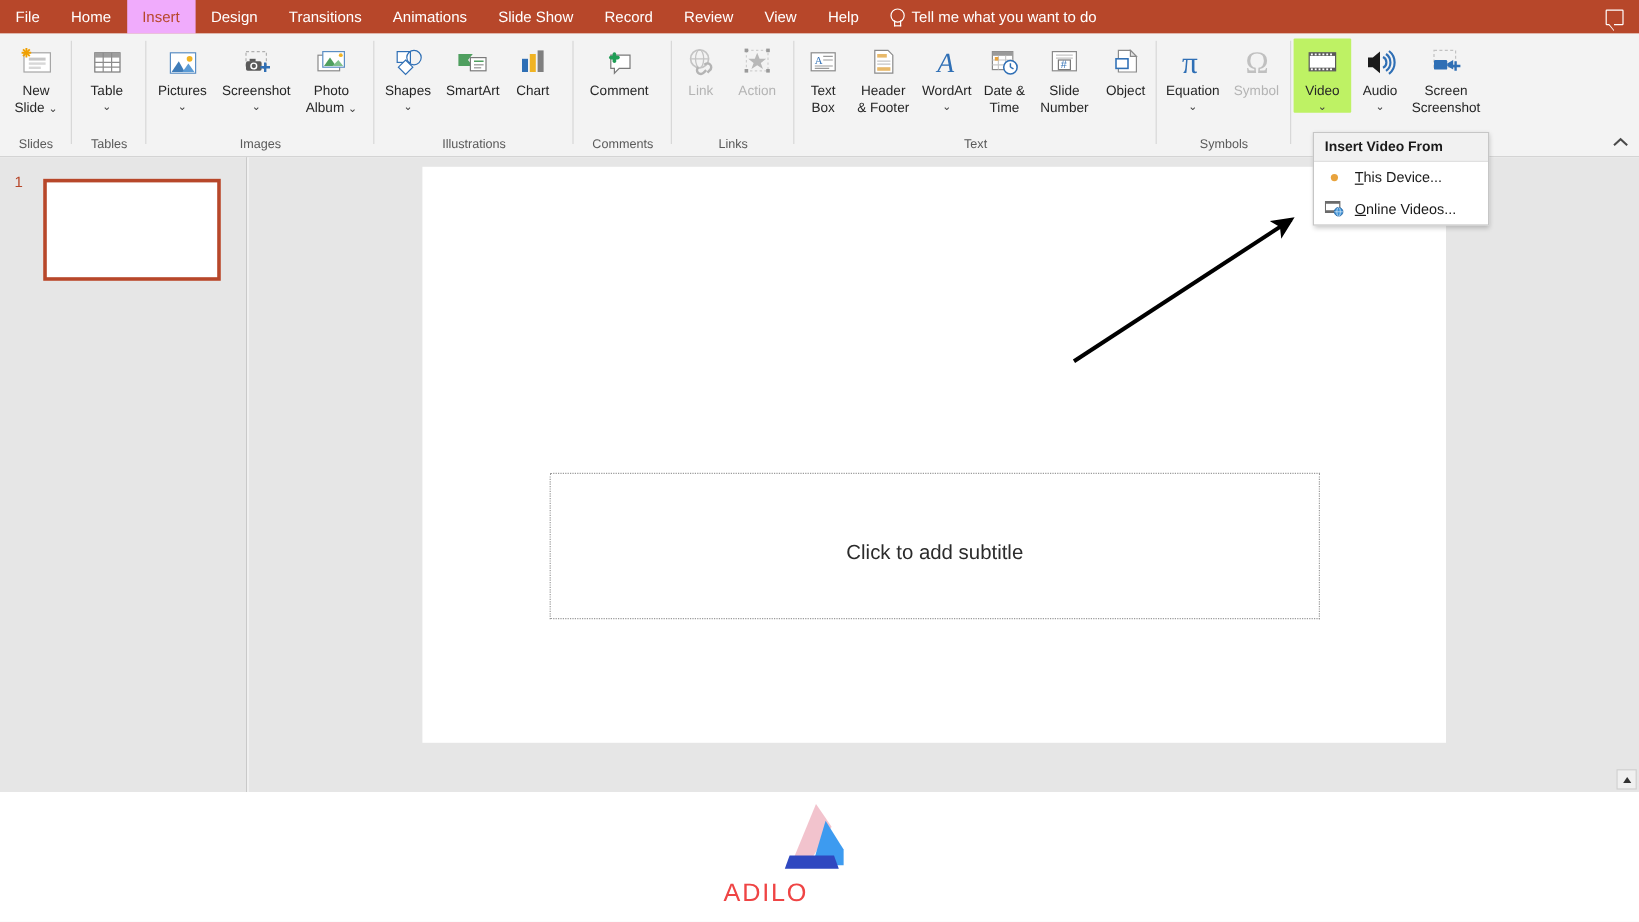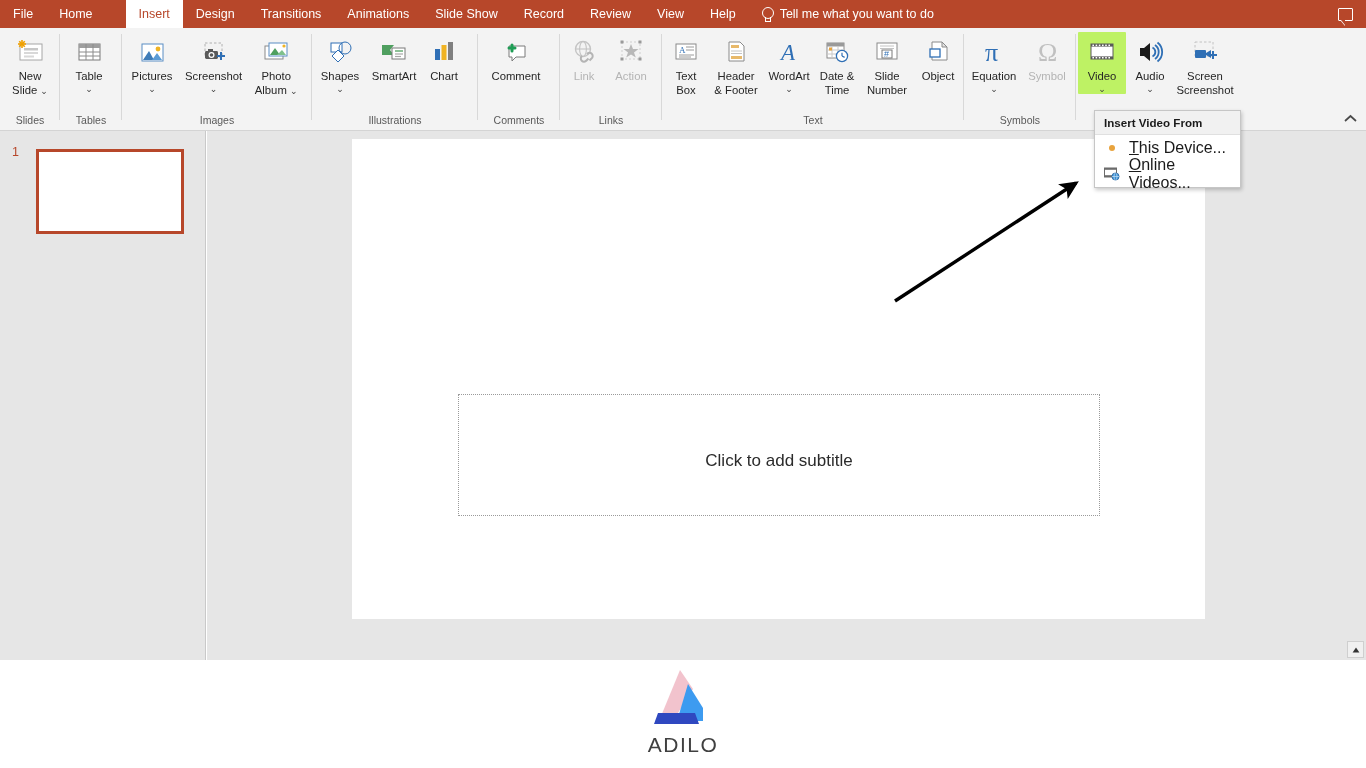--- a/index.html
+++ b/index.html
@@ -16,21 +16,21 @@
     position: absolute; left: 0; top: 0; width: 1366px; height: 28px;
     background: #b7472a;
     display: flex; align-items: stretch;
   }
   .tab {
     display: flex; align-items: center; justify-content: center;
     padding: 0 13px; height: 28px;
     font-size: 12.5px; color: #ffffff; white-space: nowrap;
     cursor: default;
   }
-  .tab.active { background: #ffffff; color: #b7472a; margin-left: 20px; }
+  .tab.active { background: #f0abfc; color: #b7472a; }
   .tellme {
     display: flex; align-items: center; gap: 7px;
     padding: 0 12px; height: 28px; font-size: 12.5px;
     color: #ffffff; font-style: normal; white-space: nowrap;
   }
   .bulb { width: 12px; height: 15px; position: relative; display: inline-block; }
   .bulb::before {
     content: ""; position: absolute; left: 1px; top: 0;
     width: 10px; height: 10px; border: 1.3px solid #fff; border-radius: 50%;
   }
@@ -105,21 +105,21 @@
     box-shadow: 1px 2px 4px rgba(0,0,0,0.22);
     z-index: 60;
   }
   .dd-header {
     background: #f1f1f1; height: 24px; line-height: 24px;
     padding-left: 9px; font-size: 11.6px; font-weight: bold; color: #1a1a1a;
     border-bottom: 1px solid #e0e0e0;
   }
   .dd-item {
     height: 26px; display: flex; align-items: center; gap: 8px;
-    padding-left: 8px; font-size: 16px; color: #1a1a1a; cursor: default;
+    padding-left: 8px; font-size: 12px; color: #1a1a1a; cursor: default;
   }
   .dd-ico { width: 18px; height: 18px; display: flex; align-items: center; justify-content: center; }
   .u { text-decoration: underline; }
 
   
   .slidepanel {
     position: absolute; left: 0; top: 131px; width: 206px; bottom: 108px;
     background: #e6e6e6; border-right: 1px solid #c9c9c9;
   }
   .slide-num {
@@ -175,21 +175,21 @@
   }
 
   
   .logobar {
     position: absolute; left: 0; bottom: 0; width: 1366px; height: 108px;
     background: #ffffff;
   }
   .logo { position: absolute; left: 50%; transform: translateX(-50%); top: 8px; width: 160px; }
   .logo-mark { width: 100px; height: 64px; margin: 0 auto; display: block; }
   .logo-text {
-    text-align: center; font-size: 21px; color: #404040;
+    font-size: 21px; color: #ef4444;
     letter-spacing: 1.5px; margin-top: 1px;
   }
 </style>
 </head>
 <body>
 
 <div id="app">
 
   <div class="tabbar">
     <div class="tab">

